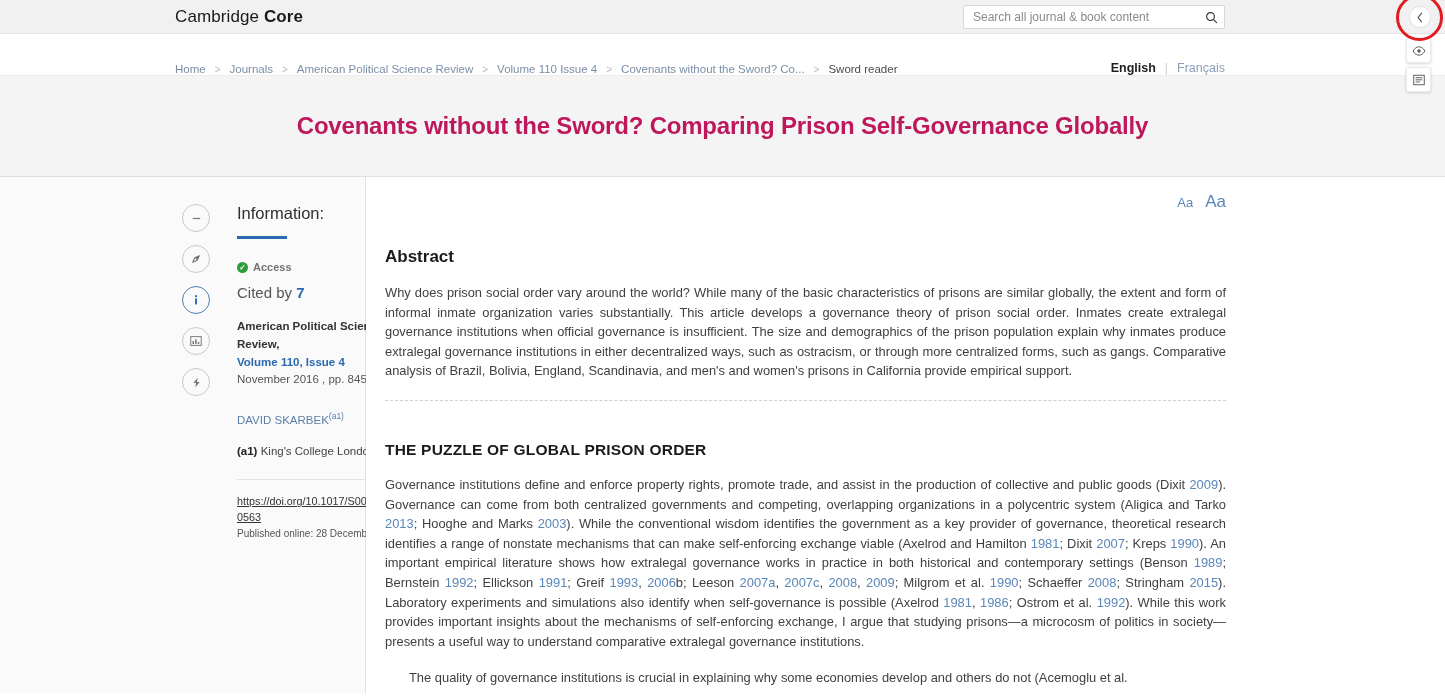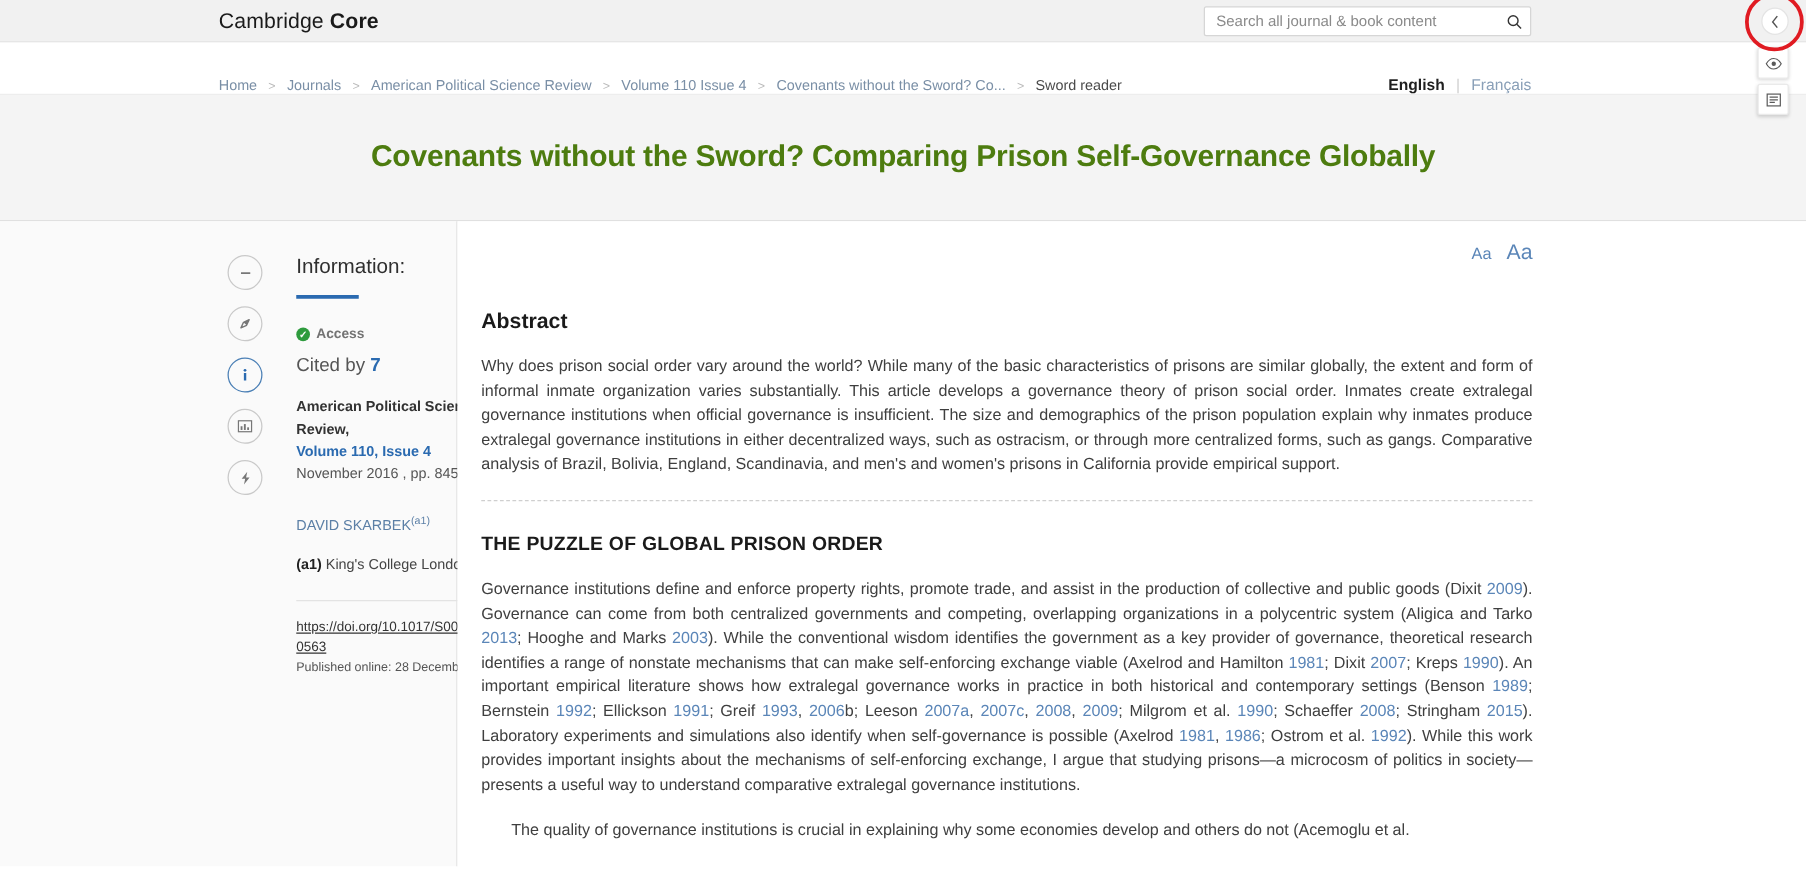--- a/index.html
+++ b/index.html
@@ -126,21 +126,21 @@
     height: 101px;
     background: #f4f4f4;
     border-bottom: 1px solid #e0e0e0;
     display: flex;
     align-items: center;
     justify-content: center;
   }
   .article-title {
     font-size: 24px;
     font-weight: 700;
-    color: #4d7c0f;
+    color: #be185d;
     letter-spacing: -.2px;
     text-align: left;
   }
 
   
   .content {
     display: flex;
     height: 516px;
     position: relative;
   }
@@ -232,21 +232,21 @@
 
   .article-body {
     padding: 70px 219px 0 19px;
     max-width: 100%;
   }
   .sec-h1 {
     font-size: 17px; font-weight: 700; color: #1a1a1a; margin: 0 0 13px 0;
   }
   .sec-h2 {
     font-size: 15.5px; font-weight: 700; color: #1a1a1a;
-    margin: 26px 0 13px 0; letter-spacing: .2px;
+    margin: 40px 0 13px 0; letter-spacing: .2px;
   }
   p.body-text {
     font-size: 12.9px;
     line-height: 1.52;
     color: #3f3f3f;
     text-align: justify;
     margin: 16px 0 10px 0;
   }
   p.body-text.indent { text-indent: 24px; }
   .ref { color: #5b86b8; cursor: pointer; }

